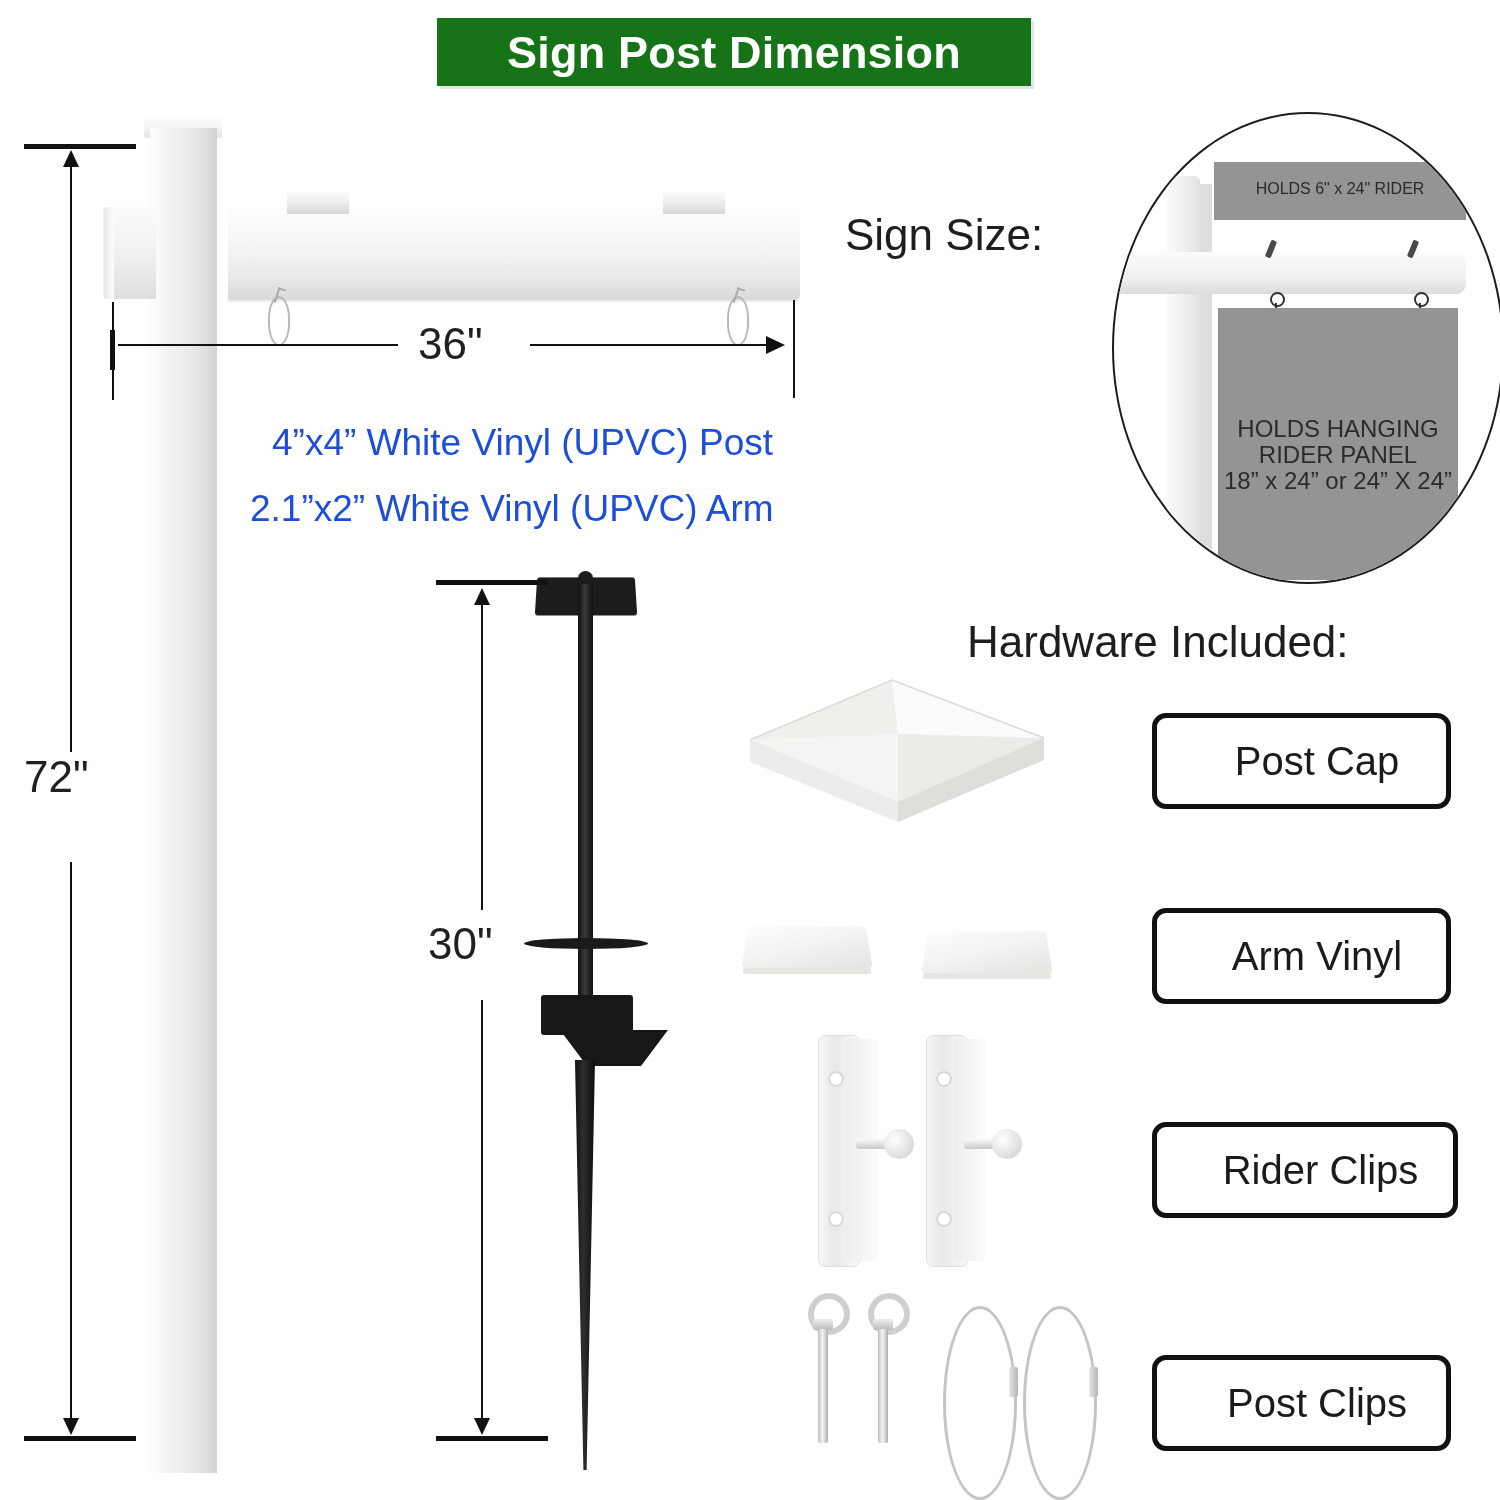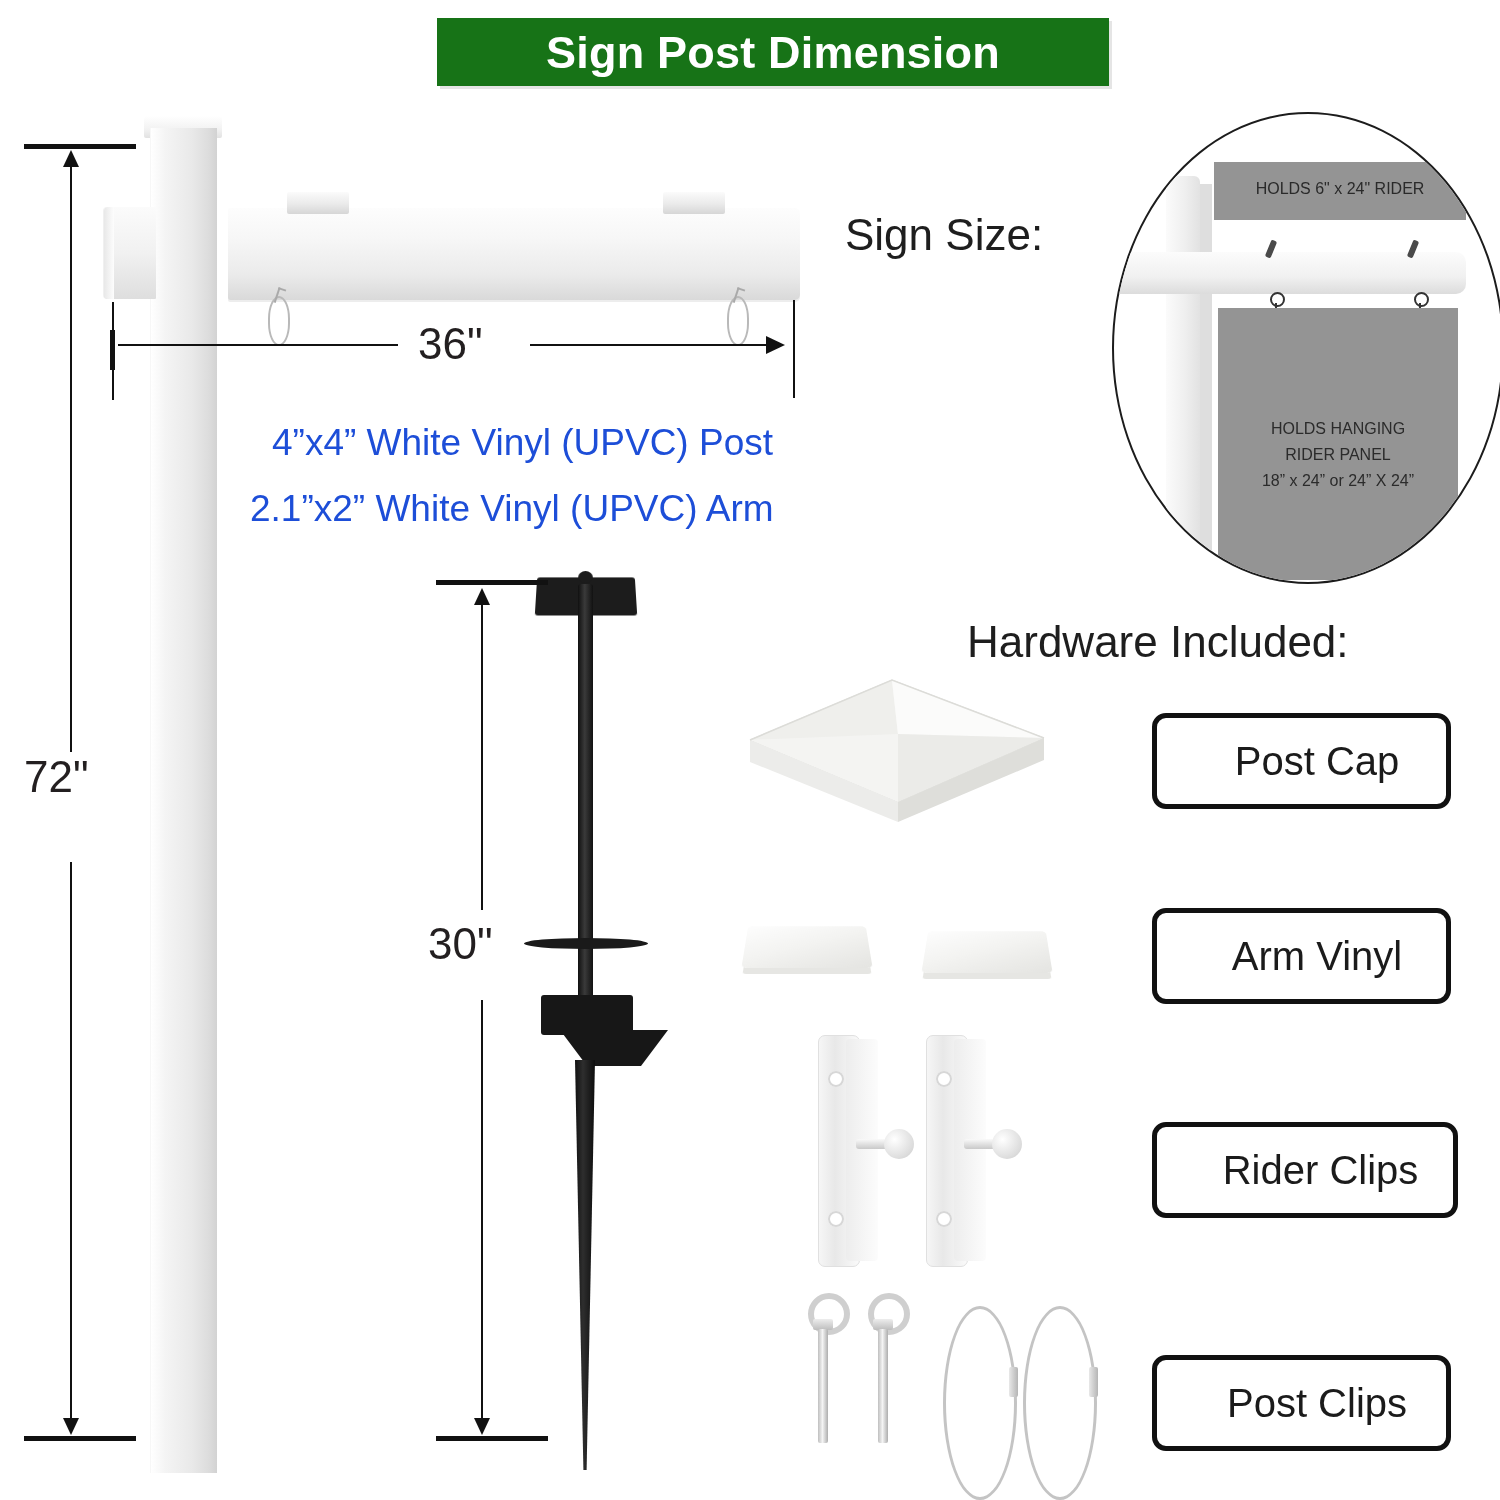--- a/index.html
+++ b/index.html
@@ -6,21 +6,21 @@
   body{
     width:1500px;height:1500px;position:relative;overflow:hidden;
     font-family:"Liberation Sans", sans-serif;
     color:#231f20;
     -webkit-font-smoothing:antialiased;
   }
   .abs{position:absolute;}
 
   
   #title-banner{
-    left:437px;top:18px;width:672px;height:68px;
+    left:437px;top:18px;width:594px;height:68px;
     background:#177317;
     display:flex;align-items:center;justify-content:center;
     box-shadow:3px 3px 0 rgba(0,0,0,0.10);
   }
   #title-banner .t{
     color:#ffffff;font-size:45px;font-weight:bold;letter-spacing:0.2px;
     line-height:1;white-space:nowrap;
   }
 
   
@@ -154,21 +154,21 @@
   }
   .c-rider .txt{
     color:#2a2a2a;font-size:16px;white-space:nowrap;
     position:absolute;left:0;right:0;top:18px;text-align:center;
   }
   .c-panel{
     left:104px;top:194px;width:240px;height:272px;background:#949494;
   }
   .c-panel .ptxt{
     position:absolute;left:0;right:0;text-align:center;color:#2b2b2b;
-    font-size:16px;line-height:26px;white-space:nowrap;
+    font-size:24px;line-height:26px;white-space:nowrap;
   }
   .c-screw{
     width:6px;height:18px;top:126px;background:#4a4a4a;
     transform:rotate(22deg);border-radius:2px;
   }
   .c-screw.s1{left:154px;}
   .c-screw.s2{left:296px;}
   .c-eye{
     width:11px;height:11px;top:178px;border:2px solid #333;border-radius:50%;
   }

